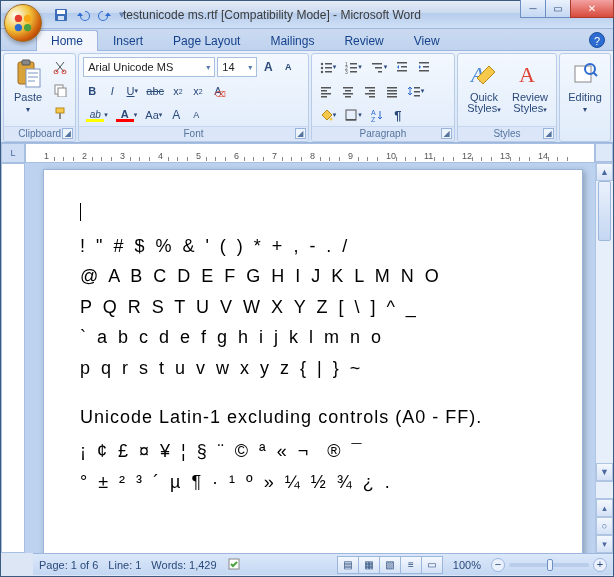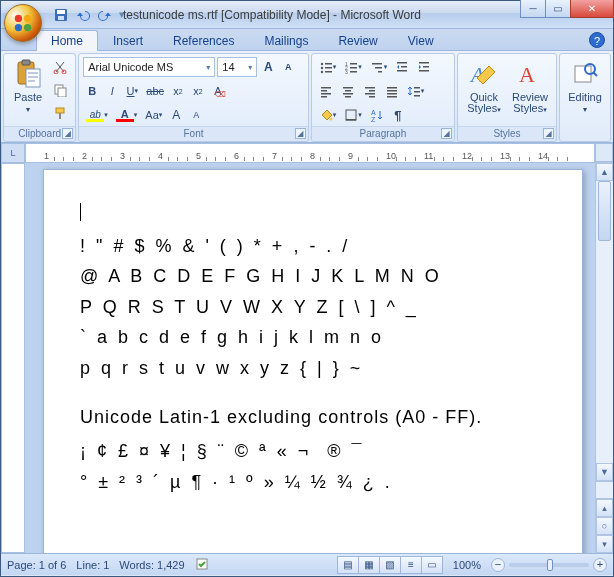--- a/index.html
+++ b/index.html
@@ -47,21 +47,21 @@
   .vruler { width:24px; background:#fff; border:1px solid #a7bfe0; margin:0; }
   .page-wrap { flex:1; overflow:hidden; display:flex; justify-content:center; padding:6px 0 0 6px; background:#bcd2ef;}
   .page { width:540px; min-height:520px; background:#fff; border:1px solid #9ab3d8; box-shadow:2px 2px 6px rgba(0,0,0,.25); padding:26px 36px; font-family:"Arial Unicode MS", Arial; font-size:18px; color:#000; letter-spacing:3px; line-height:1.7;}
   .page .hd{letter-spacing:1px; margin-bottom:4px;}
   .scroll-v { width:18px; background:#e7effb; border-left:1px solid #b0c4e4; display:flex; flex-direction:column;}
   .scroll-v .sbtn{height:18px;border:1px solid #b0c4e4;background:linear-gradient(#f4f8fe,#d4e2f6);display:flex;align-items:center;justify-content:center;font-size:9px;color:#4a6aa0;}
   .scroll-v .track{flex:1;position:relative;}
   .scroll-v .thumb{position:absolute;left:2px;right:2px;top:0;height:60px;background:linear-gradient(#eaf1fc,#c4d7f2);border:1px solid #9db6dd;border-radius:2px;}
   .scroll-v .gap{height:18px;border-top:1px solid #b0c4e4;border-bottom:1px solid #b0c4e4;}
   
-  .statusbar { height:22px; background:linear-gradient(#dbe8fa,#c4d7f2); border-top:1px solid #9db6dd; display:flex; align-items:center; font-size:11px; color:#2b4a7a; padding:0 6px; gap:10px;}
+  .statusbar { height:22px; background:linear-gradient(#dbe8fa,#c4d7f2); border-top:1px solid #9db6dd; display:flex; align-items:center; font-size:11px; color:#2b4a7a; padding:0 6px; gap:10px;margin-left:32px;}
   .statusbar .spacer{flex:1;}
   .view-btns{display:flex;gap:0;}
   .view-btn{width:22px;height:18px;border:1px solid #9db6dd;background:linear-gradient(#f4f8fe,#d4e2f6);display:flex;align-items:center;justify-content:center;font-size:10px;margin-left:-1px;}
   .zoom-slider{display:flex;align-items:center;gap:4px;}
   .zoom-track{width:80px;height:4px;background:#b9cdea;position:relative;border-radius:2px;}
   .zoom-thumb{position:absolute;top:-4px;left:38px;width:6px;height:12px;background:#eaf1fc;border:1px solid #6d8fc4;border-radius:2px;}
   .zoom-btn{width:14px;height:14px;border:1px solid #9db6dd;background:#eaf1fc;border-radius:7px;text-align:center;line-height:11px;font-size:11px;}
   .caret{border-left:1px solid #000;height:18px;display:inline-block;vertical-align:middle;margin-right:-3px;}
 </style>
 </head>
@@ -100,21 +100,21 @@
   <div class="win-btns">
     <div class="win-btn">─</div>
     <div class="win-btn">▭</div>
     <div class="win-btn close">✕</div>
   </div>
 </div>
 
 <div class="tabs-row">
   <div class="tab active">Home</div>
   <div class="tab">Insert</div>
-  <div class="tab">References</div>
+  <div class="tab">Page Layout</div>
   <div class="tab">Mailings</div>
   <div class="tab">Review</div>
   <div class="tab">View</div>
   <div class="tab-help">?</div>
 </div>
 
 <div class="ribbon">
 
   <div class="group" style="width:76px">
     <div class="group-body">

